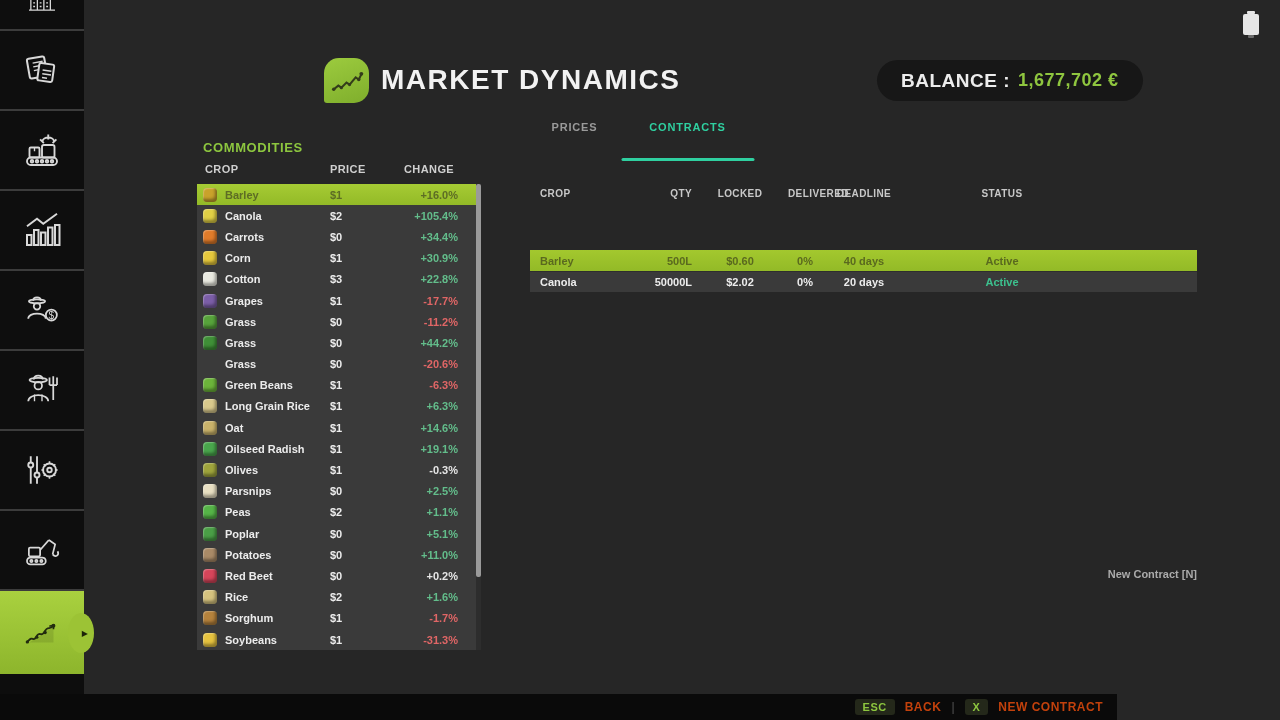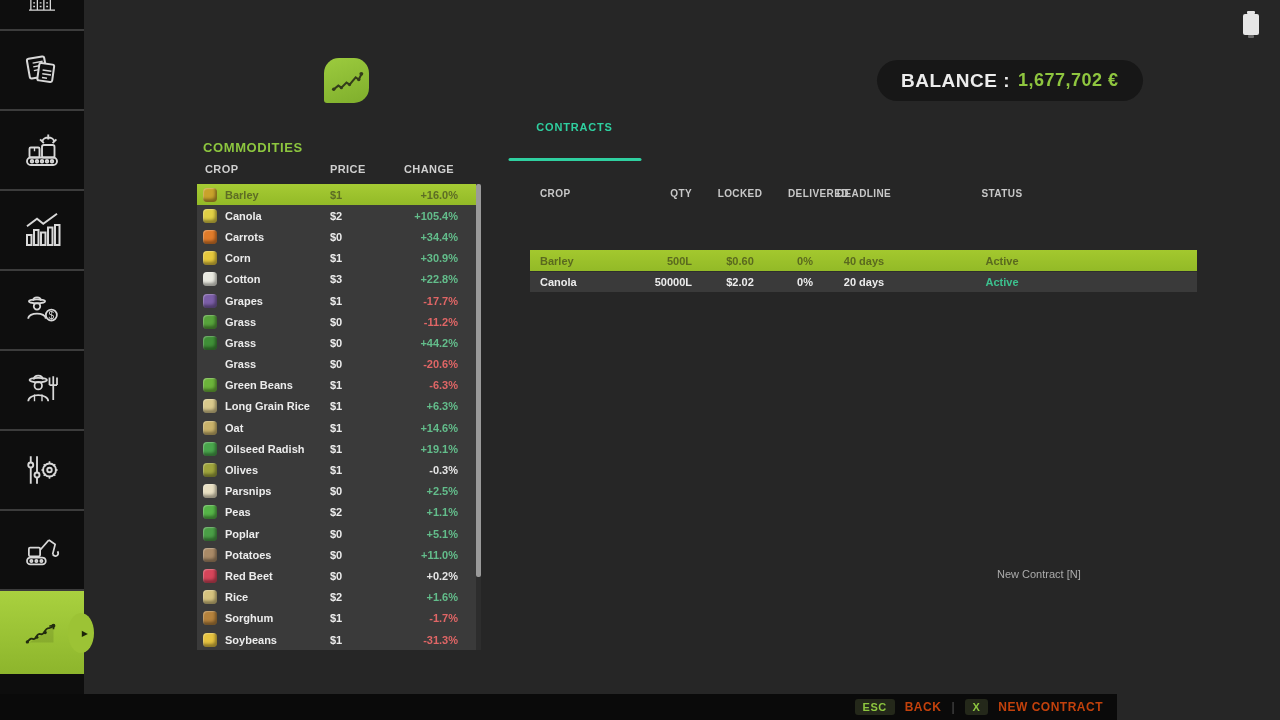--- a/index.html
+++ b/index.html
@@ -58,21 +58,21 @@
   .contract-row + .contract-row{border-top:1px solid #2e2e2e;}
   .contract-row.selected{background:linear-gradient(180deg,#a3c82e,#93ba27);}
   .contract-row.selected span{color:#5a691f !important;}
   .col-crop{width:110px;padding-left:10px;text-align:left;}
   .col-qty{width:52px;text-align:right;}
   .col-locked{width:96px;text-align:center;}
   .col-delivered{width:34px;text-align:center;}
   .col-deadline{width:84px;text-align:center;}
   .col-status{width:192px;text-align:center;}
   .contract-row .col-status{color:#3cc18e;}
-  .new-contract-hint{position:absolute;left:997px;top:568px;width:200px;text-align:left;font-size:11px;font-weight:400;color:#ababab;}
+  .new-contract-hint{position:absolute;left:997px;top:568px;width:200px;text-align:right;font-size:11px;font-weight:700;color:#ababab;}
 
   
   .footer{position:absolute;left:0;bottom:0;width:1117px;height:26px;background:#0a0a0a;display:flex;align-items:center;justify-content:flex-end;padding-right:14px;gap:10px;z-index:5;}
   .key-badge{background:#24281a;color:#8dc63f;font-size:11px;font-weight:700;padding:2px 8px;border-radius:3px;letter-spacing:.5px;}
   .footer .lbl{color:#c2410c;font-size:12px;font-weight:700;letter-spacing:.5px;}
   .footer .divider{color:#555;font-size:12px;}
 </style>
 </head>
 <body>
 
@@ -200,27 +200,29 @@
         </g>
         <g fill="#333c1a">
           <circle cx="9.5" cy="30.5" r="1.7"></circle>
           <circle cx="17" cy="29" r="1.5"></circle>
           <circle cx="25" cy="26" r="1.5"></circle>
           <circle cx="34" cy="21" r="1.7"></circle>
           <circle cx="36.5" cy="15.5" r="1.9"></circle>
         </g>
       </svg>
   </div>
+  <div class="page-title">MARKET DYNAMICS</div>
   <div class="balance">
     <span class="lbl">BALANCE :</span>
     <span class="val">1,677,702 €</span>
   </div>
   <div class="battery"></div>
 
   <div class="tabs">
+    <div class="tab">PRICES</div>
     <div class="tab active">CONTRACTS</div>
   </div>
 
   <div class="commodities-title">COMMODITIES</div>
   <div class="commodities-header">
     <span class="h-crop">CROP</span>
     <span class="h-price">PRICE</span>
     <span class="h-change" style="flex:1">CHANGE</span>
   </div>
   <div class="commodities-list">

